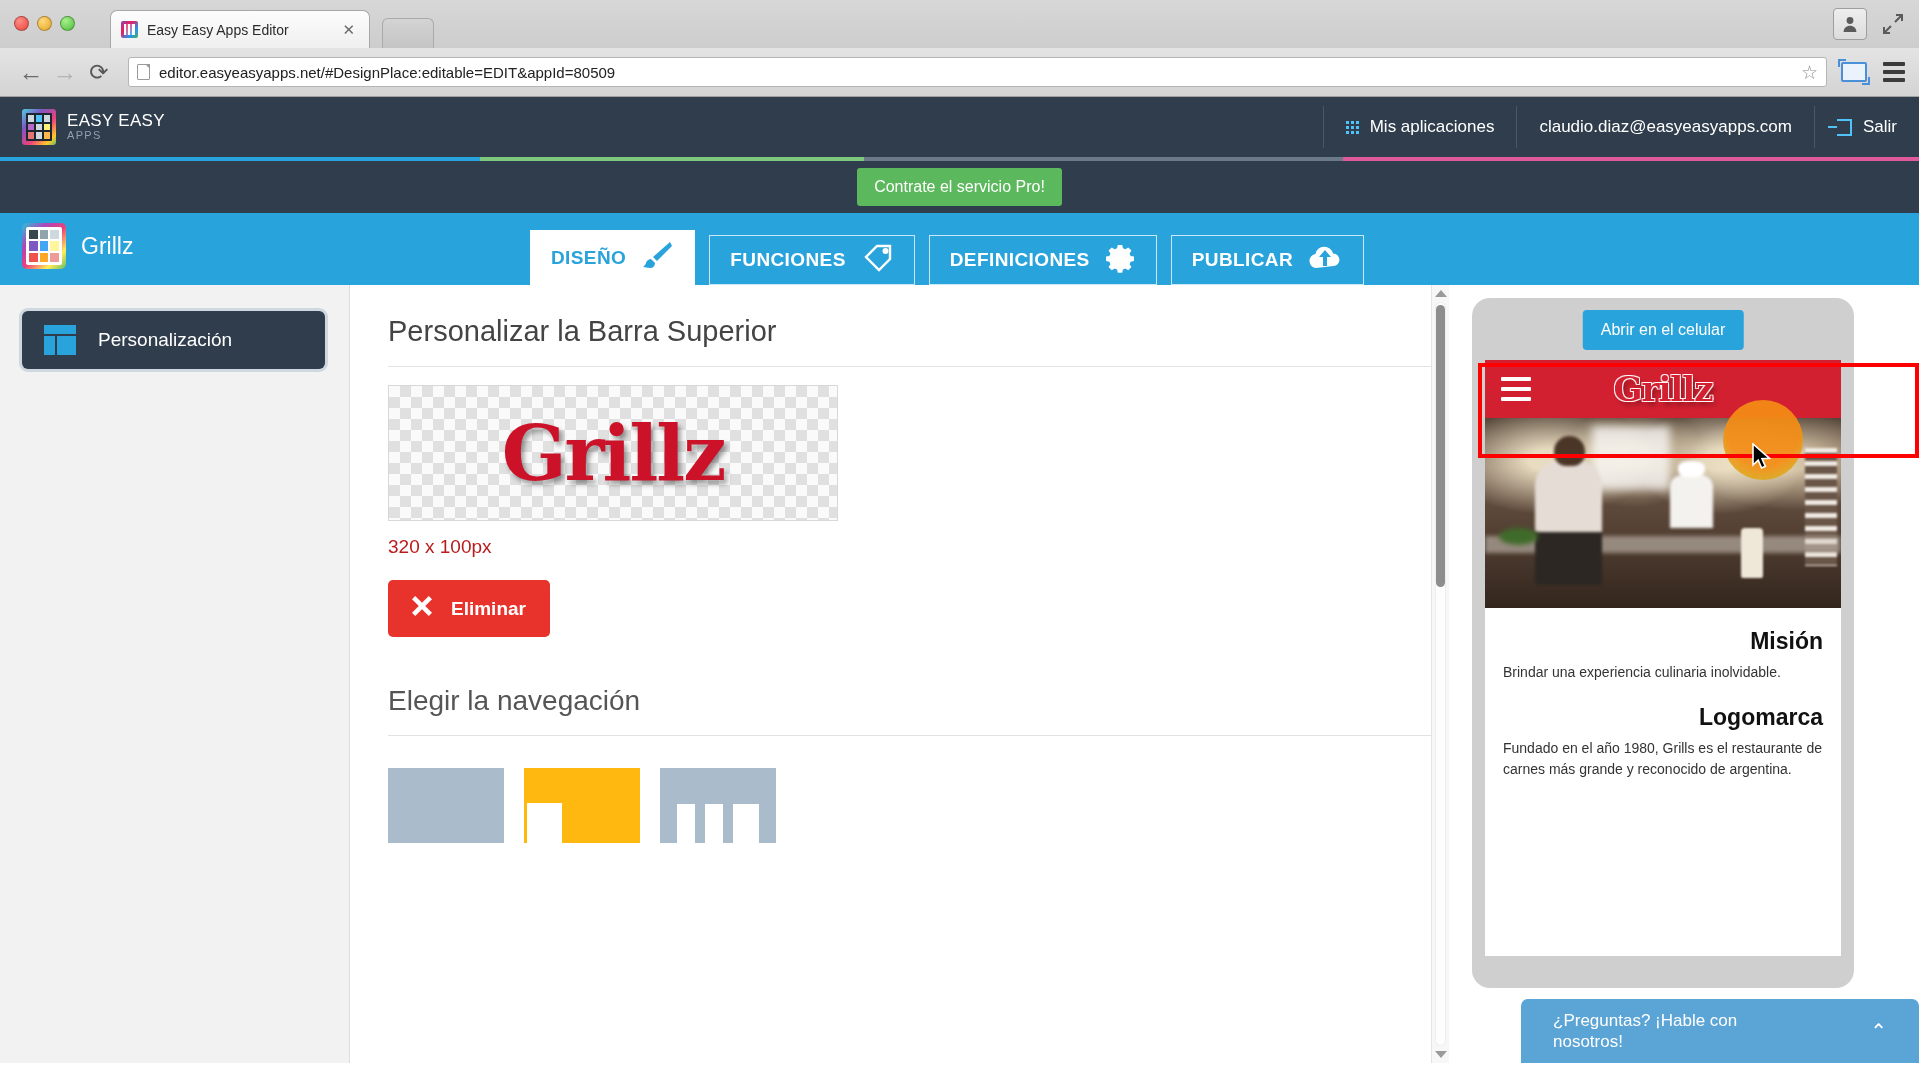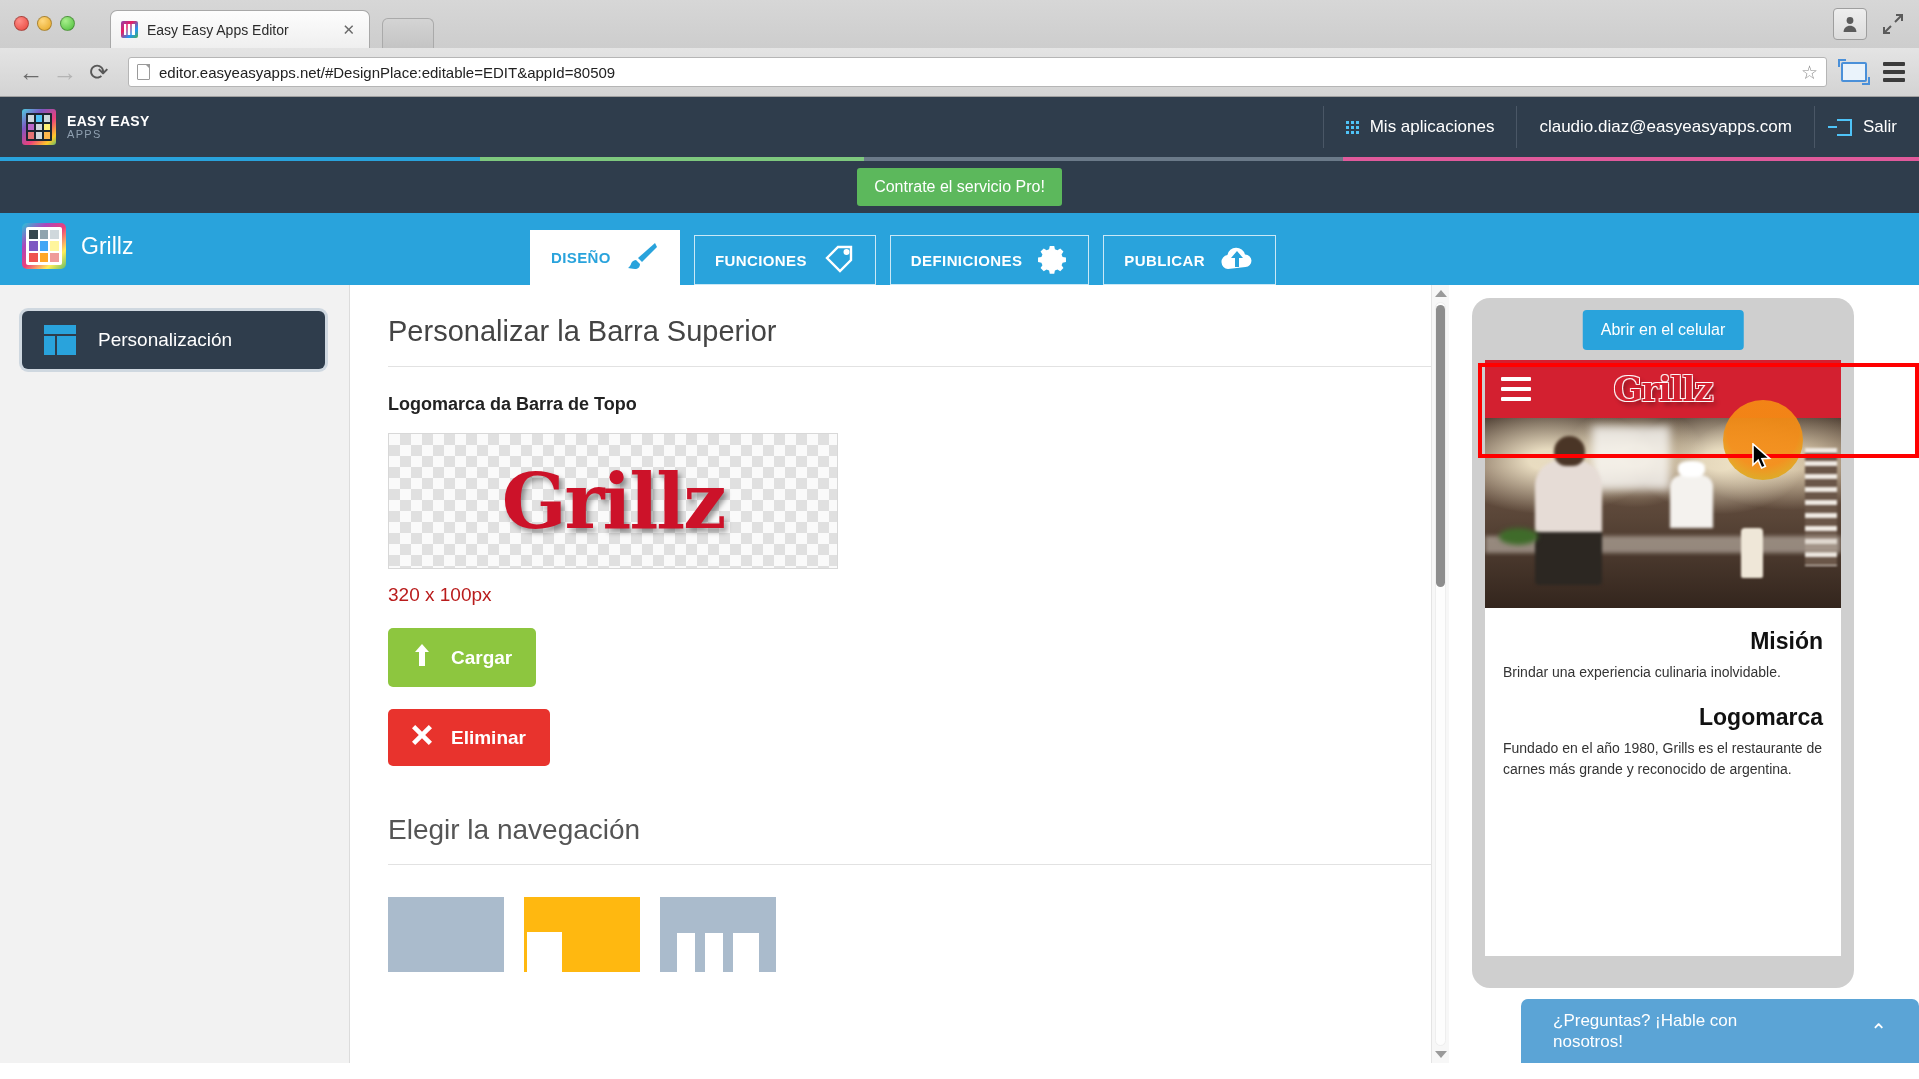--- a/index.html
+++ b/index.html
@@ -76,21 +76,21 @@
   .ee-logo-inner { width:100%; height:100%; background:#1c2630; border-radius:1px;
     display:grid; grid-template-columns:repeat(3,1fr); grid-template-rows:repeat(3,1fr);
     gap:2px; padding:2px; }
   .ee-logo-inner i { display:block; background:#cfd8dc; }
   .ee-logo-inner i:nth-child(2){background:#4fc3f7}
   .ee-logo-inner i:nth-child(4){background:#ba68c8}
   .ee-logo-inner i:nth-child(6){background:#fff176}
   .ee-logo-inner i:nth-child(7){background:#e57373}
   .ee-logo-inner i:nth-child(9){background:#ffb74d}
   .ee-wordmark { color: #fff; line-height: 1.05; }
-  .ee-wordmark .l1 { font-size: 14px; font-weight: bold; letter-spacing: .3px; }
+  .ee-wordmark .l1 { font-size: 17px; font-weight: normal; letter-spacing: .3px; }
   .ee-wordmark .l2 { font-size: 11px; color: #8fa0b0; letter-spacing: 1.3px; }
   .hdr-right { margin-left: auto; display: flex; align-items: center; height: 60px; }
   .hdr-item { display: flex; align-items: center; gap: 11px; color: #fff; font-size: 17px;
     padding: 0 22px; height: 42px; border-left: 1px solid #4a5766; }
   .grid-ico { display:grid; grid-template-columns:repeat(3,3px); grid-template-rows:repeat(3,3px);
     gap:2px; }
   .grid-ico i { background:#4fc3f7; display:block; }
   .exit-ico { width: 15px; height: 17px; border: 2px solid #4fc3f7; border-left: none;
     position: relative; }
   .exit-ico::after { content:""; position:absolute; left:-9px; top:5px; width:9px; height:2px;
@@ -122,21 +122,21 @@
   .app-icon-inner i:nth-child(4){background:#7e57c2}
   .app-icon-inner i:nth-child(5){background:#42a5f5}
   .app-icon-inner i:nth-child(6){background:#fff59d}
   .app-icon-inner i:nth-child(7){background:#ef5350}
   .app-icon-inner i:nth-child(8){background:#ffa726}
   .app-icon-inner i:nth-child(9){background:#ef9a9a}
   .app-name { color: #fff; font-size: 23px; }
   .tabs { position: absolute; left: 530px; bottom: 0; display: flex; align-items: flex-end; gap: 14px; }
   .tab-btn { height: 50px; display: flex; align-items: center; gap: 14px;
     padding: 0 20px; border: 1px solid rgba(255,255,255,.75); color: #fff;
-    font-size: 15px; font-weight: bold; letter-spacing: .4px; cursor: pointer;
+    font-size: 19px; font-weight: bold; letter-spacing: .4px; cursor: pointer;
     background: transparent; position: relative; }
   .tab-btn.active { background: #fff; color: #29a3dc; border-color: #fff; height: 55px; }
   .tab-btn.active::after { content:""; position:absolute; left:50%; bottom:-11px;
     transform: translateX(-50%);
     border-left: 11px solid transparent; border-right: 11px solid transparent;
     border-top: 11px solid #fff; }
 
   
   .workspace { display: flex; height: 778px; }
   .sidebar { width: 350px; background: #f2f2f2; border-right: 1px solid #dcdcdc;
@@ -435,34 +435,25 @@
           <i></i>
         </span>
       <span class="side-label">Personalización</span>
     </div>
   </div>
 
   <div class="content">
     <div class="content-inner">
       <div class="sec-title">Personalizar la Barra Superior</div>
       <div class="sec-rule"></div>
-      <div class="sub-label">Logomarca da Barra de Topo</div>
       <div class="logo-preview">
         <span class="logo-word">Grillz</span>
       </div>
       <div class="dim-text">320 x 100px</div>
 
-      <button class="abtn green">
-        <span>
-          <svg width="20" height="22" viewBox="0 0 20 22" fill="#fff">
-              <path d="M10 0l7 8h-4v14H7V8H3z"></path>
-            </svg>
-        </span>
-        <span>Cargar</span>
-      </button>
 
       <button class="abtn red">
         <span>
           <svg width="20" height="20" viewBox="0 0 20 20" fill="#fff">
               <path d="M3.2 0L10 6.8 16.8 0 20 3.2 13.2 10 20 16.8 16.8 20 10 13.2 3.2 20 0 16.8 6.8 10 0 3.2z"></path>
             </svg>
         </span>
         <span>Eliminar</span>
       </button>
 

